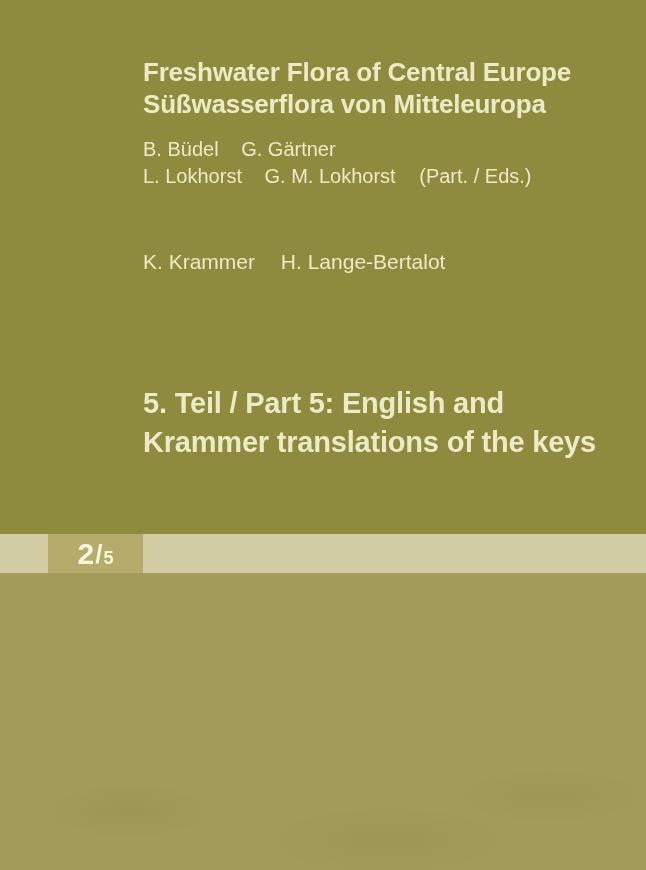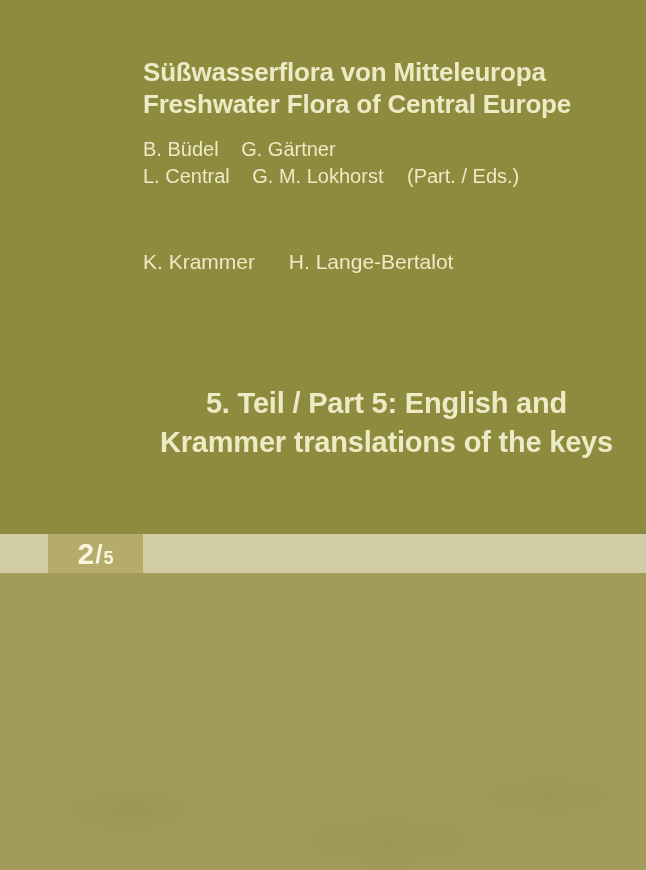--- a/index.html
+++ b/index.html
@@ -96,40 +96,39 @@
   .series-editors .name-gap { margin-right: 17px; }
   .series-editors .suffix-gap { margin-right: 18px; }
   .authors-line {
     position: absolute;
     left: 143px; top: 249px;
     font-size: 21px;
     font-weight: normal;
     line-height: 26px;
     white-space: nowrap;
   }
-  .authors-line .author-gap { margin-right: 28px; }
+  .authors-line .author-gap { margin-right: 20px; }
   .book-title {
     position: absolute;
     left: 141px; top: 301px;
     font-size: 53px;
     font-weight: bold;
     letter-spacing: -0.5px;
     line-height: 62px;
     color: var(--text-bright, #f6f4da);
     white-space: nowrap;
   }
   .book-subtitle {
     position: absolute;
-    left: 160px; top: 384px;
+    left: 143px; top: 384px;
     font-size: 29px;
     font-weight: bold;
     letter-spacing: -0.2px;
     line-height: 39px;
     white-space: nowrap;
-    text-align: center;
   }
 </style>
 </head>
 <body>
 
 <div class="cover">
 
   <div class="cover-top"></div>
   <div class="cover-bottom"></div>
 
@@ -137,31 +136,31 @@
     <div class="volume-badge">
       <span class="vol-num">2</span>
       <span class="vol-sep">/</span>
       <span class="vol-part">5</span>
     </div>
   </div>
 
   <div class="text-layer">
 
     <div class="series-header">
+      <div>Freshwater Flora of Central Europe</div>
       <div>Süßwasserflora von Mitteleuropa</div>
-      <div>Freshwater Flora of Central Europe</div>
     </div>
 
     <div class="series-editors">
       <div>
         <span class="name-gap">B. Büdel</span>
         <span>G. Gärtner</span>
       </div>
       <div>
-        <span class="name-gap">L. Central</span>
+        <span class="name-gap">L. Lokhorst</span>
         <span class="suffix-gap">G. M. Lokhorst</span>
         <span>(Part. / Eds.)</span>
       </div>
     </div>
 
     <div class="authors-line">
       <span class="author-gap">K. Krammer</span>
       <span>H. Lange-Bertalot</span>
     </div>
 

